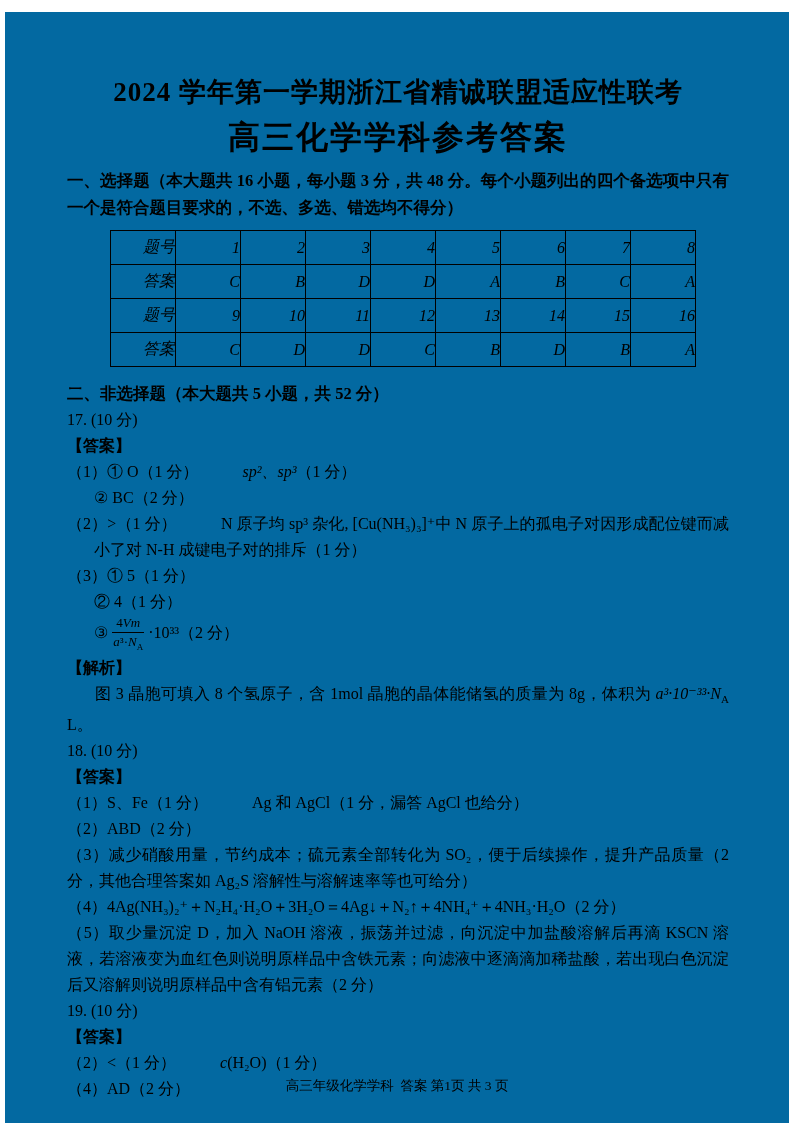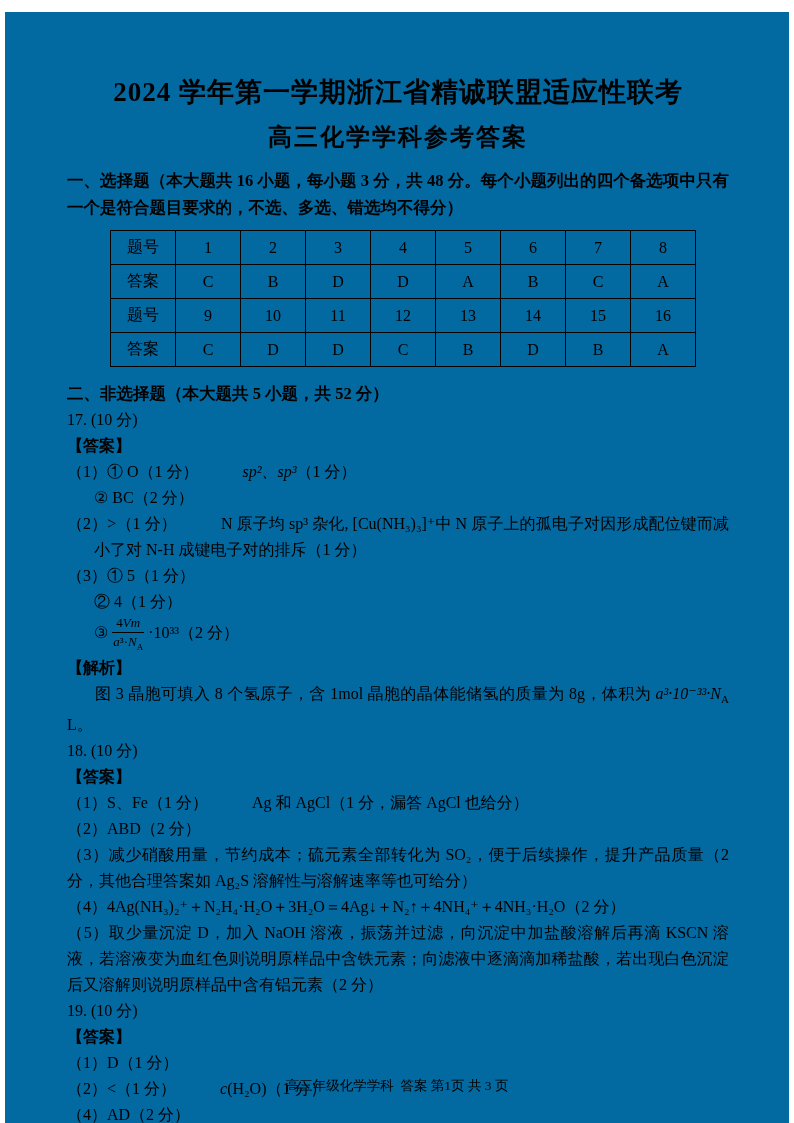--- a/index.html
+++ b/index.html
@@ -19,21 +19,21 @@
   }
   .title {
     font-size: 27px;
     font-weight: bold;
     text-align: center;
     letter-spacing: 1px;
     line-height: 36px;
     margin-top: 12px;
   }
   .subtitle {
-    font-size: 24px;
+    font-size: 32px;
     font-weight: bold;
     text-align: center;
     letter-spacing: 2px;
     line-height: 34px;
     margin-top: 10px;
   }
   .sec-heading {
     font-weight: bold;
     font-size: 16.5px;
     line-height: 27px;
@@ -42,23 +42,24 @@
   }
   table.answers {
     border-collapse: collapse;
     margin: 9px 0 5px 43px;
     table-layout: fixed;
   }
   table.answers td {
     border: 1px solid #000;
     width: 65px;
     height: 34px;
-    text-align: center;
+    text-align: right;
     vertical-align: middle;
     font-size: 16px;
+    font-style: italic;
   }
   .qblock { margin: 0; }
   .line {
     font-size: 16px;
     line-height: 26px;
     text-align: justify;
   }
   .qnum { font-size: 16px; line-height: 26px; }
   .label { font-weight: bold; font-size: 16px; line-height: 26px; }
   .ind { padding-left: 27px; }
@@ -181,20 +182,19 @@
     <p class="line"><span>（1）S、Fe（1 分）</span><span class="gap"></span><span>Ag 和 AgCl（1 分，漏答 AgCl 也给分）</span></p>
     <p class="line">（2）ABD（2 分）</p>
     <p class="line">（3）减少硝酸用量，节约成本；硫元素全部转化为 SO₂，便于后续操作，提升产品质量（2 分，其他合理答案如 Ag₂S 溶解性与溶解速率等也可给分）</p>
     <p class="line">（4）4Ag(NH₃)₂⁺＋N₂H₄·H₂O＋3H₂O＝4Ag↓＋N₂↑＋4NH₄⁺＋4NH₃·H₂O（2 分）</p>
     <p class="line">（5）取少量沉淀 D，加入 NaOH 溶液，振荡并过滤，向沉淀中加盐酸溶解后再滴 KSCN 溶液，若溶液变为血红色则说明原样品中含铁元素；向滤液中逐滴滴加稀盐酸，若出现白色沉淀后又溶解则说明原样品中含有铝元素（2 分）</p>
   </div>
 
   <div class="qblock">
     <p class="qnum">19. (10 分)</p>
     <p class="label">【答案】</p>
-    <p class="line">（1）D（1 分）</p>
     <p class="line"><span>（2）&lt;（1 分）</span><span class="gap"></span><i>c</i><span>(H₂O)（1 分）</span></p>
     <p class="line">（4）AD（2 分）</p>
   </div>
 
   <div class="footer">高三年级化学学科  答案 第1页 共 3 页</div>
 
 </div>
 
 </body></html>

